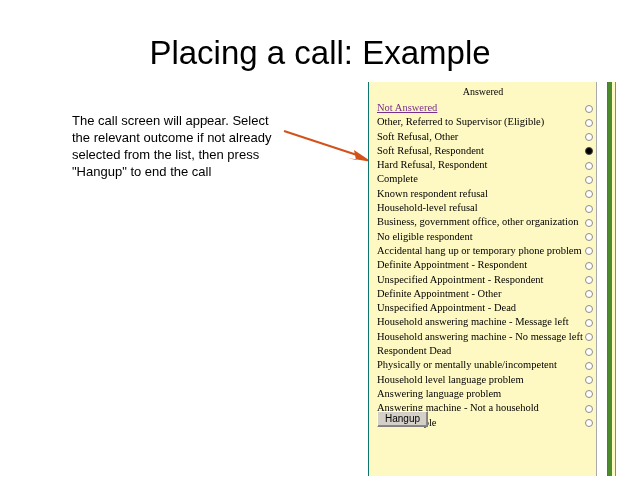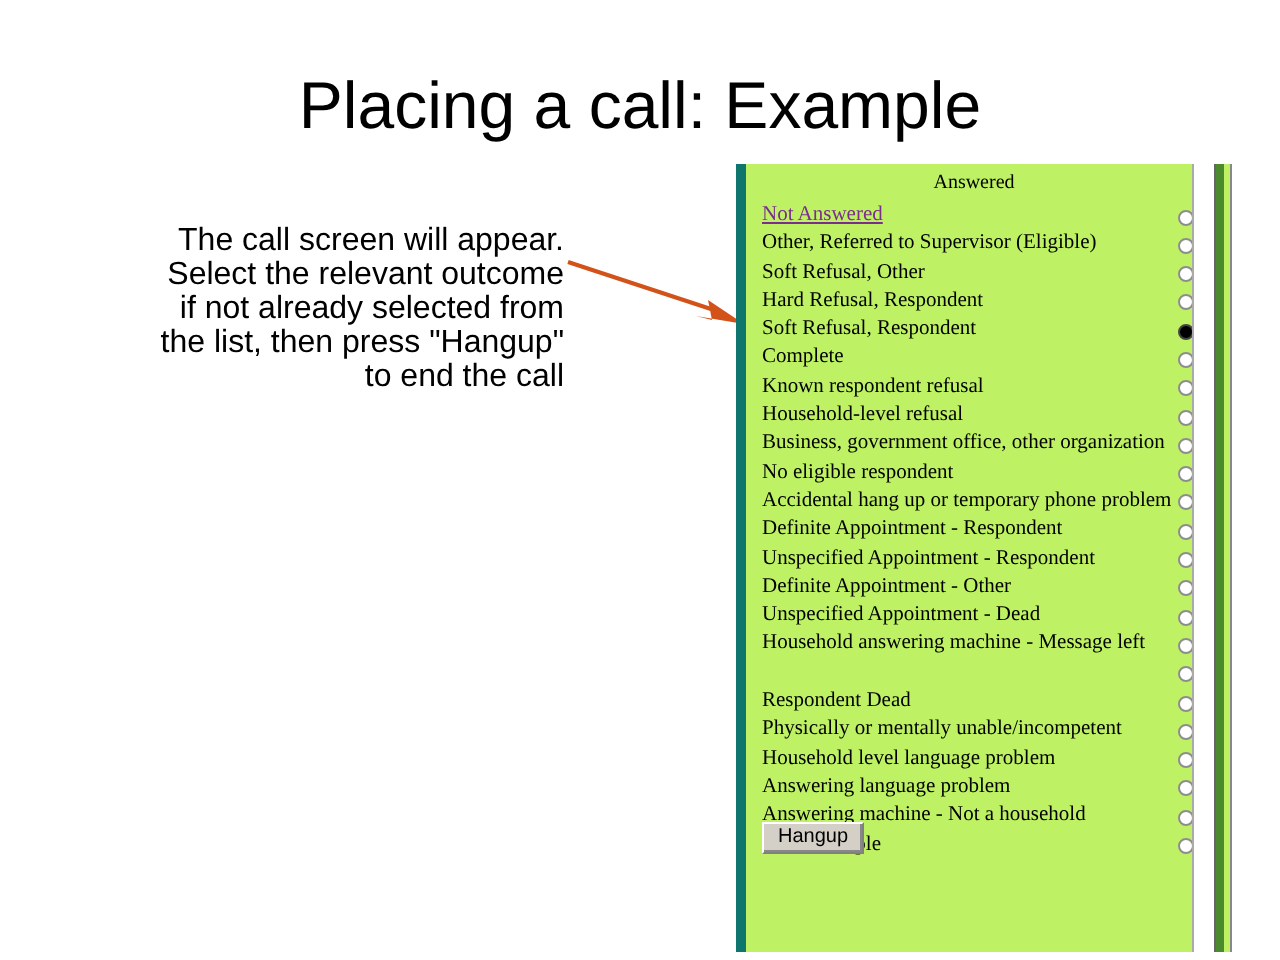--- a/index.html
+++ b/index.html
@@ -31,42 +31,41 @@
     font-family: "Liberation Sans", sans-serif;
     color: #000000;
     font-weight: normal;
     letter-spacing: 0px;
   }
   .callout {
     position: absolute;
     left: 72px;
     top: 112px;
     width: 210px;
-    font-size: 16px;
+    font-size: 13px;
     line-height: 17px;
     color: #000000;
     font-family: "Liberation Sans", sans-serif;
-    text-align: right;
   }
   .arrow {
     position: absolute;
     left: 282px;
     top: 128px;
     width: 92px;
     height: 36px;
   }
   
   .shot {
     position: absolute;
     left: 368px;
     top: 82px;
     width: 248px;
     height: 394px;
-    background: #bef264;
-    border-left: 5px solid #0f766e;
+    background: #fef9c3;
+    border-left: 1px solid #0f766e;
     border-right: 1px solid #888888;
     box-sizing: border-box;
     overflow: hidden;
   }
   .shot-right-edge {
     position: absolute;
     left: 596px;
     top: 82px;
     width: 12px;
     height: 394px;
@@ -178,28 +177,28 @@
           </div>
           <div class="row">
             <span class="lbl">Other, Referred to Supervisor (Eligible)</span>
             <span class="radio"></span>
           </div>
           <div class="row">
             <span class="lbl">Soft Refusal, Other</span>
             <span class="radio"></span>
           </div>
           <div class="row">
-            <span class="lbl">Hard Refusal, Respondent</span>
-            <span class="radio"></span>
-          </div>
-          <div class="row">
             <span class="lbl">Soft Refusal, Respondent</span>
             <span class="radio checked"></span>
           </div>
           <div class="row">
+            <span class="lbl">Hard Refusal, Respondent</span>
+            <span class="radio"></span>
+          </div>
+          <div class="row">
             <span class="lbl">Complete</span>
             <span class="radio"></span>
           </div>
           <div class="row">
             <span class="lbl">Known respondent refusal</span>
             <span class="radio"></span>
           </div>
           <div class="row">
             <span class="lbl">Household-level refusal</span>
             <span class="radio"></span>
@@ -230,20 +229,21 @@
           </div>
           <div class="row">
             <span class="lbl">Unspecified Appointment - Dead</span>
             <span class="radio"></span>
           </div>
           <div class="row">
             <span class="lbl">Household answering machine - Message left</span>
             <span class="radio"></span>
           </div>
           <div class="row">
+            <span class="lbl">Household answering machine - No message left</span>
             <span class="radio"></span>
           </div>
           <div class="row">
             <span class="lbl">Respondent Dead</span>
             <span class="radio"></span>
           </div>
           <div class="row">
             <span class="lbl">Physically or mentally unable/incompetent</span>
             <span class="radio"></span>
           </div>

